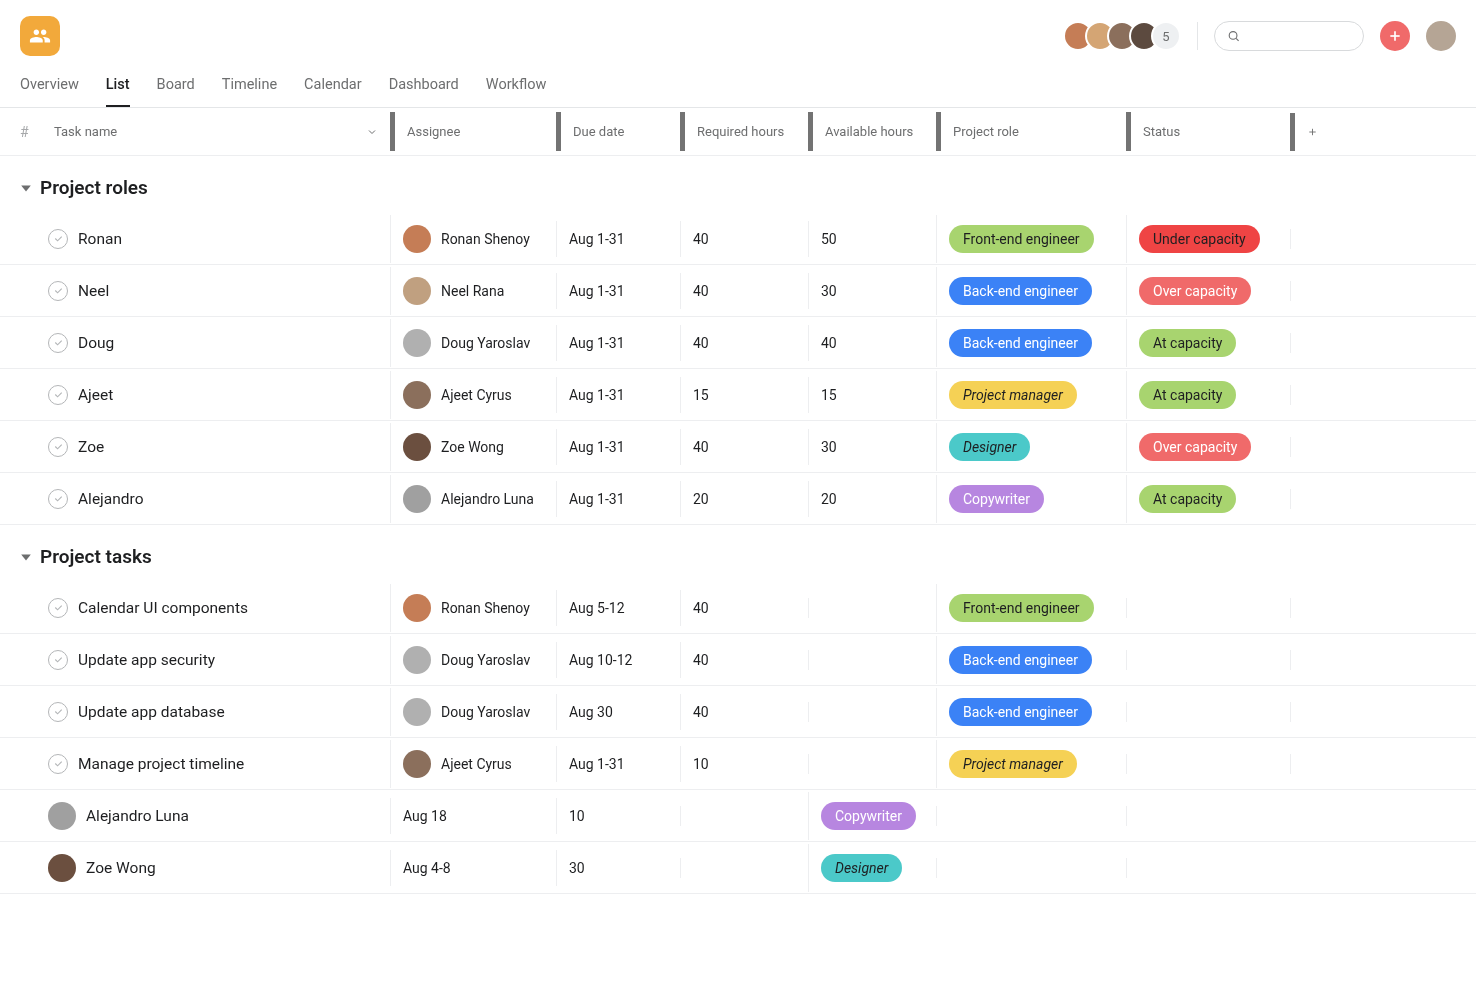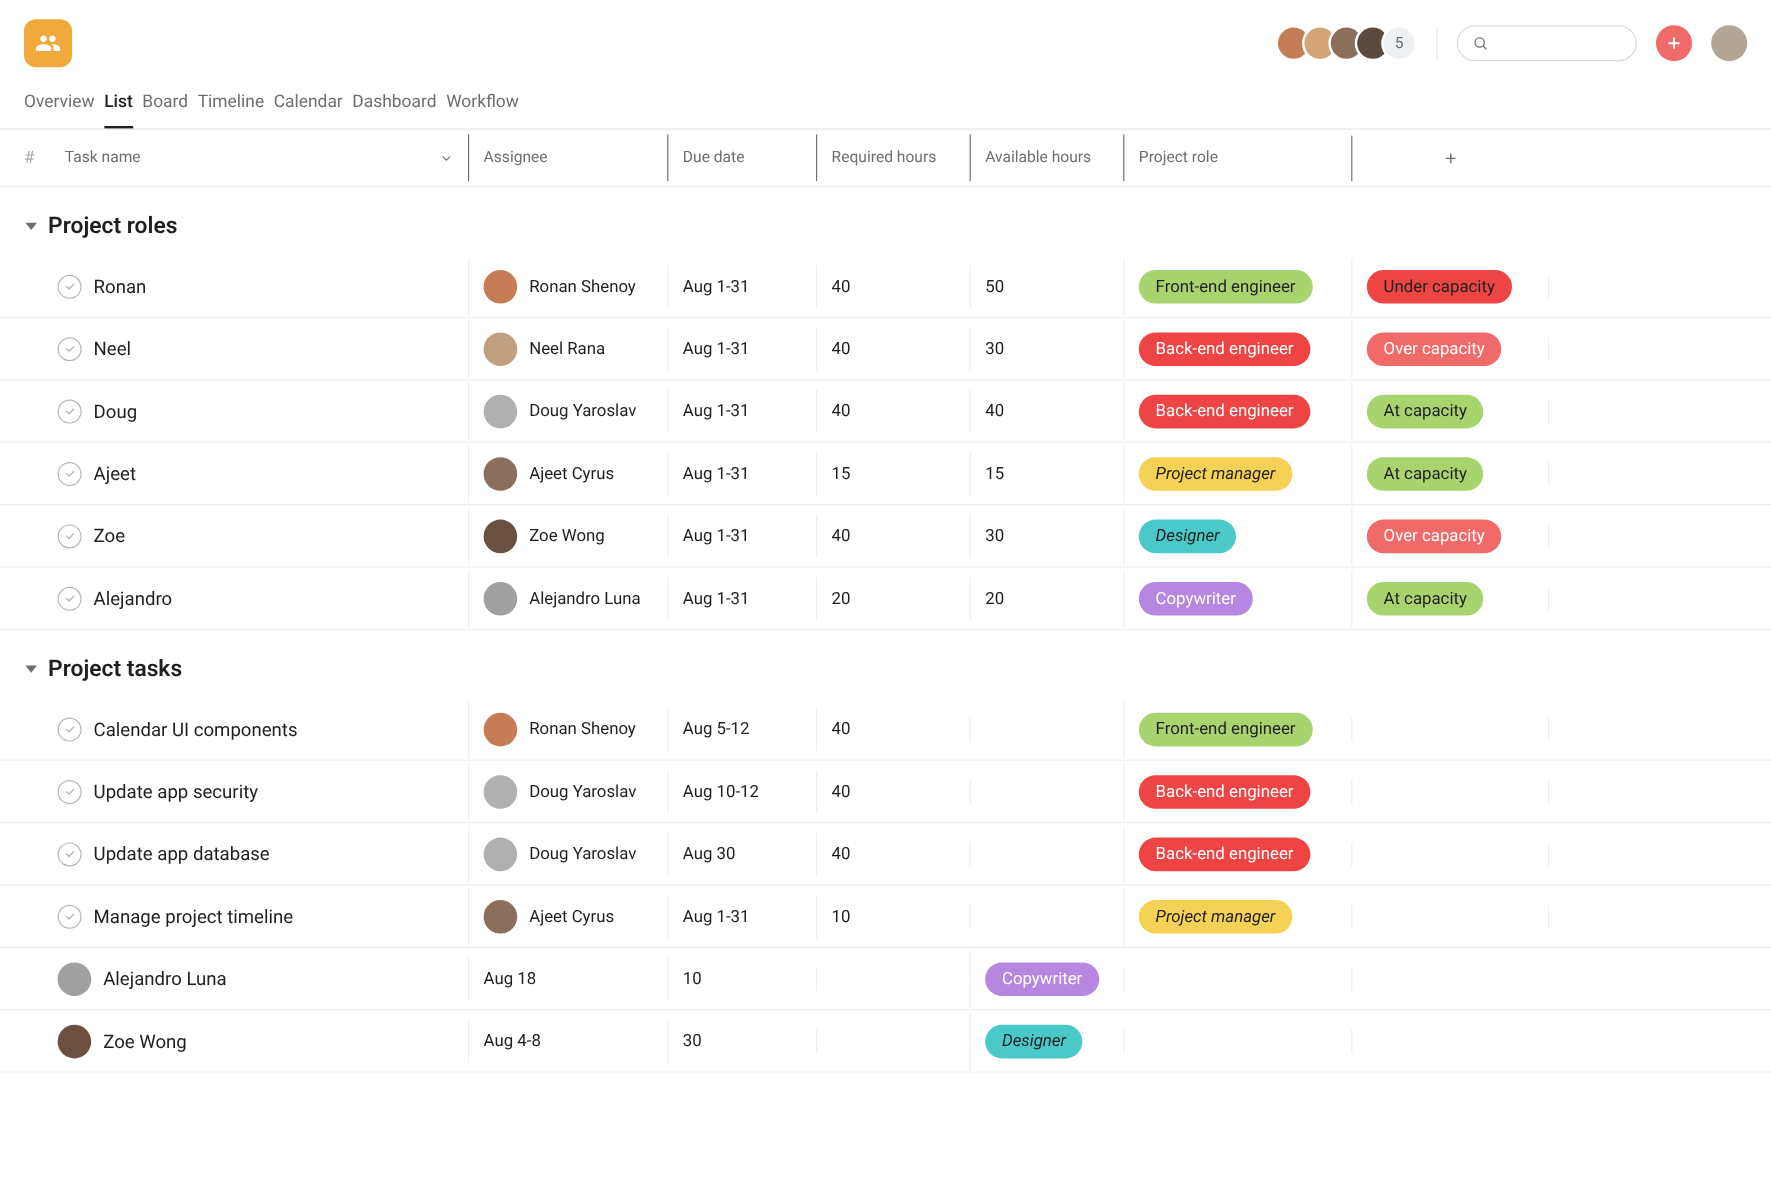--- a/index.html
+++ b/index.html
@@ -36,35 +36,35 @@
   border: 1px solid #d8dadc; border-radius: 18px;
   padding: 6px 12px; width: 150px;
 }
 .search-box svg { width: 16px; height: 16px; stroke: #6d6e6f; fill: none; stroke-width: 2; }
 .search-box input { border: none; outline: none; width: 100%; font-size: 13px; }
 .add-btn {
   width: 30px; height: 30px; border-radius: 50%;
   background: #f06a6a; display: flex; align-items: center; justify-content: center;
   color: #fff; font-size: 20px; cursor: pointer;
 }
-.tabs { display: flex; gap: 8px; padding-left: 0; }
+.tabs { display: flex; gap: 27px; padding-left: 0; }
 .tab { padding: 6px 0 12px 0; color: #6d6e6f; font-size: 14.5px; cursor: pointer; border-bottom: 2px solid transparent; }
 .tab.active { color: #1e1f21; border-bottom-color: #1e1f21; font-weight: 500; }
 .header-border { border-bottom: 1px solid #e4e6e8; }
 
 .table-wrap { overflow-x: auto; }
 .grid-header, .grid-row {
   display: grid;
   grid-template-columns: 390px 166px 124px 128px 128px 190px 164px 40px;
   border-bottom: 1px solid #edeef0;
   align-items: center;
   min-height: 52px;
 }
 .grid-header { min-height: 48px; color: #6d6e6f; font-size: 13px; }
-.grid-header .cell { border-left: 1px solid #737373; padding: 12px; display: flex; align-items: center; }
+.grid-header .cell { border-left: 5px solid #737373; padding: 12px; display: flex; align-items: center; }
 .grid-header .cell:first-child { border-left: none; padding-left: 20px; gap: 20px; }
 .grid-row .cell { border-left: 1px solid #edeef0; padding: 10px 12px; display: flex; align-items: center; gap: 10px; }
 .grid-row .cell:first-child { border-left: none; padding-left: 48px; font-size: 15.5px; }
 .grid-row .cell:last-child, .grid-header .cell:last-child { justify-content: center; }
 .hash { color: #a7a9ab; font-size: 14px; min-width: 14px; }
 .chevron-down { width: 12px; height: 12px; stroke: #6d6e6f; fill: none; stroke-width: 2; margin-left: auto; }
 
 .section-header {
   display: flex; align-items: center; gap: 8px;
   padding: 20px 20px 14px 20px; font-size: 19px; font-weight: 600;
@@ -78,21 +78,21 @@
 .check-circle svg { width: 11px; height: 11px; stroke: #b4b6b8; fill: none; stroke-width: 2.5; }
 
 .assignee { display: flex; align-items: center; gap: 10px; }
 .assignee .avatar { width: 28px; height: 28px; }
 
 .pill {
   display: inline-flex; align-items: center; padding: 6px 14px;
   border-radius: 14px; font-size: 14px; color: #1e1f21;
 }
 .c-frontend { background: #a8d46f; }
-.c-backend  { background: #ef4444; color: #fff; }
+.c-backend  { background: #3b82f6; color: #fff; }
 .c-pm       { background: #f5d155; font-style: italic; }
 .c-designer { background: #4bc9c9; font-style: italic; }
 .c-copy     { background: #b786e0; color: #fff; }
 .s-under    { background: #ef4444; }
 .s-over     { background: #f06a6a; color: #fff; }
 .s-at       { background: #a8d46f; }
 
 .add-col-btn svg { width: 14px; height: 14px; stroke: #6d6e6f; stroke-width: 2; }
 
 .av-ronan { background: #c57d56; } .av-neel { background: #c0a080; }
@@ -155,20 +155,21 @@
       <span>Task name</span>
       <svg class="chevron-down" viewBox="0 0 24 24">
           <polyline points="6 9 12 15 18 9"></polyline>
         </svg>
     </div>
     <div class="cell">Assignee</div>
     <div class="cell">Due date</div>
     <div class="cell">Required hours</div>
     <div class="cell">Available hours</div>
     <div class="cell">Project role</div>
+    <div class="cell">Status</div>
     <div class="cell add-col-btn">
       <svg viewBox="0 0 24 24" fill="none">
           <line x1="12" y1="5" x2="12" y2="19"></line>
           <line x1="5" y1="12" x2="19" y2="12"></line>
         </svg>
     </div>
   </div>
 
   <div id="sections">
       <div class="section-header">

